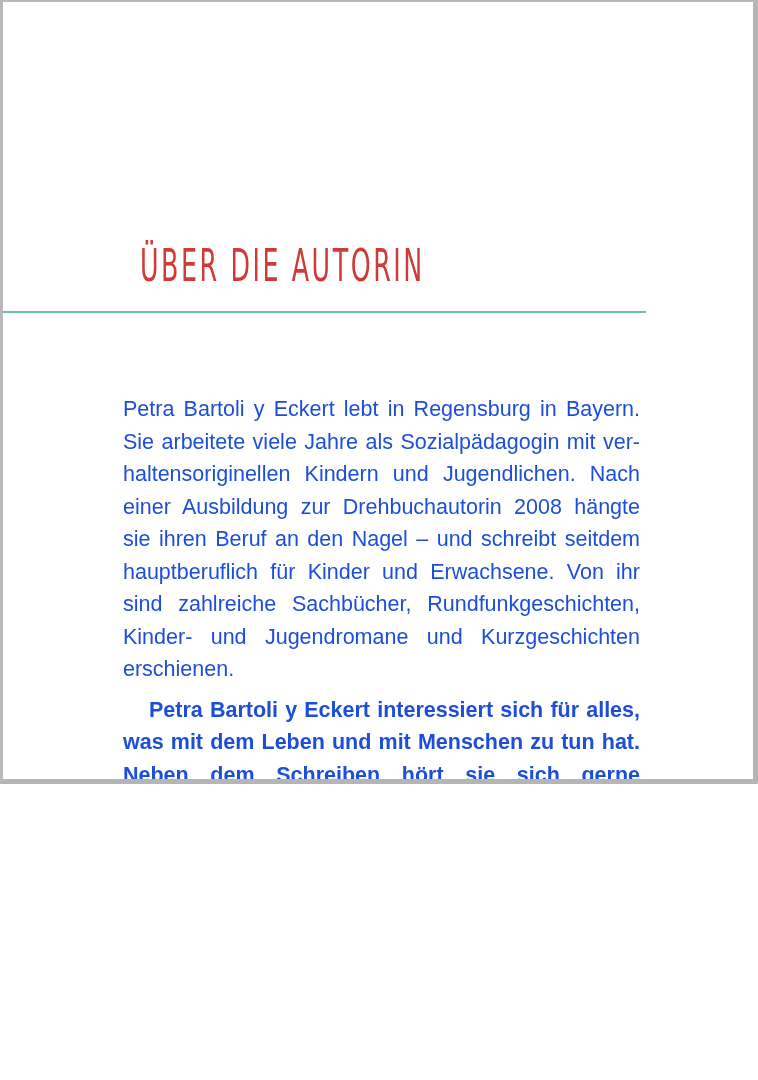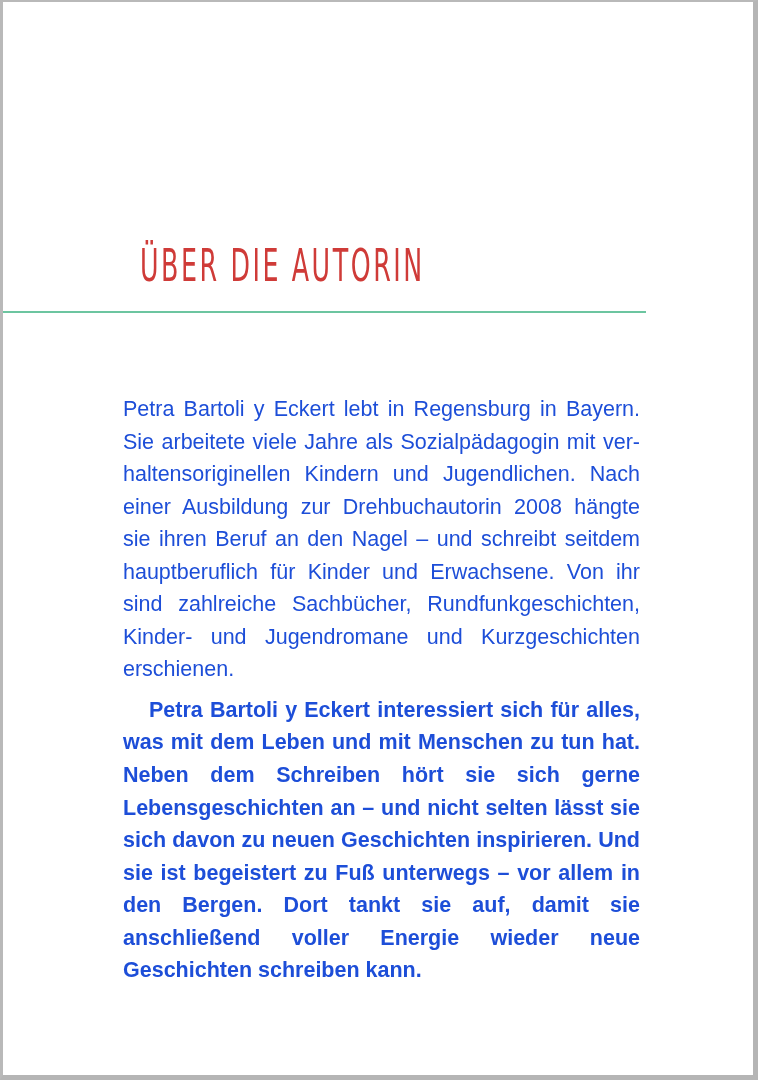--- a/index.html
+++ b/index.html
@@ -4,21 +4,21 @@
 <style>
   html, body {
     margin: 0;
     padding: 0;
     background: #ffffff;
   }
 
   .page {
     position: relative;
     width: 758px;
-    height: 1080px;
+    height: 784px;
     background: #ffffff;
     box-sizing: border-box;
     border-top: 2px solid #b9b9b9;
     border-left: 3px solid #b9b9b9;
     border-right: 5px solid #b5b5b5;
     border-bottom: 5px solid #b5b5b5;
     overflow: hidden;
   }
 
   .chapter-heading {

